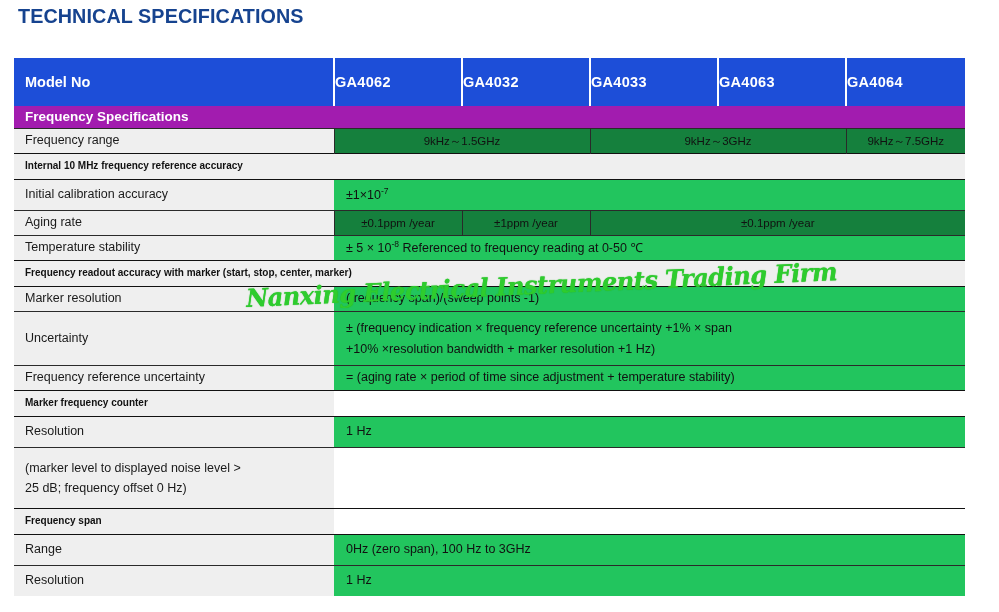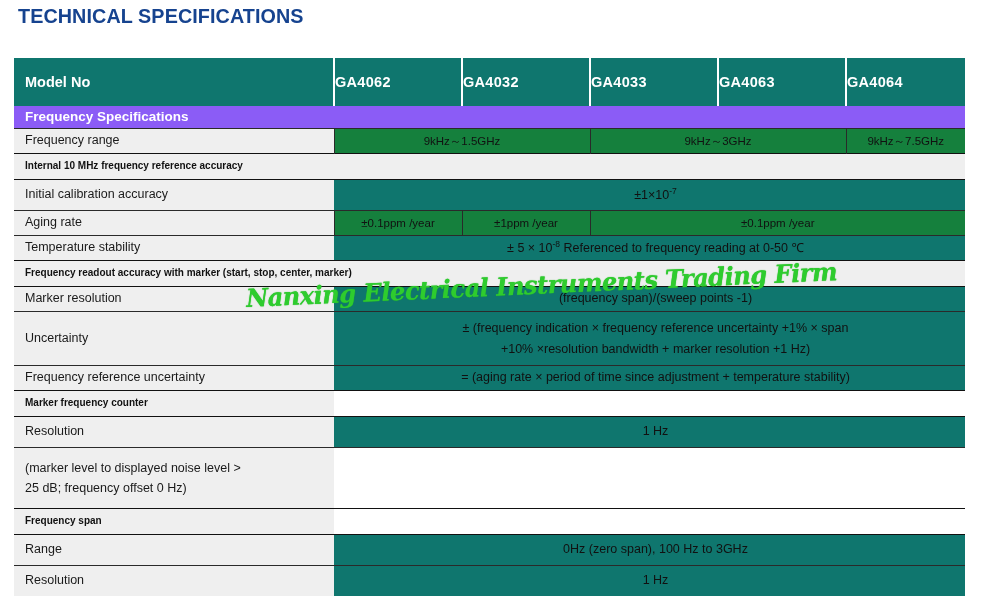--- a/index.html
+++ b/index.html
@@ -53,40 +53,40 @@
   
   col.c-label { width: 320px; }
   col.c-1 { width: 128px; }
   col.c-2 { width: 128px; }
   col.c-3 { width: 128px; }
   col.c-4 { width: 128px; }
   col.c-5 { width: 119px; }
 
   
   tr.hdr td {
-    background: #0f766e;
+    background: #1d4ed8;
     color: #ffffff;
     font-weight: bold;
     font-size: 14.5px;
     height: 48px;
     border-right: 2px solid #ffffff;
     white-space: nowrap;
   }
   tr.hdr td:last-child { border-right: none; }
   tr.hdr td.lbl {
     text-align: left;
     padding-left: 11px;
   }
   tr.hdr td.mdl {
     letter-spacing: 0.3px;
   }
 
   
   tr.band td {
-    background: #8b5cf6;
+    background: #a21caf;
     color: #ffffff;
     font-weight: bold;
     font-size: 13.5px;
     height: 22px;
     padding-left: 11px;
     text-align: left;
     white-space: nowrap;
   }
 
   
@@ -114,23 +114,23 @@
     margin-top: 37px;
   }
   tr.row td.lbl {
     background: #efefef;
     padding-left: 11px;
     font-size: 12.5px;
     color: #1a1a1a;
     text-align: left;
   }
   tr.row td.val {
-    background: #0f766e;
+    background: #22c55e;
     padding-left: 12px;
-    text-align: center;
+    text-align: left;
     font-size: 12.5px;
   }
   tr.row td.val-c {
     background: #15803d;
     text-align: center;
     font-size: 11.5px;
   }
   tr.row td.sep { border-left: 1px solid #2a2a2a; }
   tr.row td.empty { background: #ffffff; }
 

